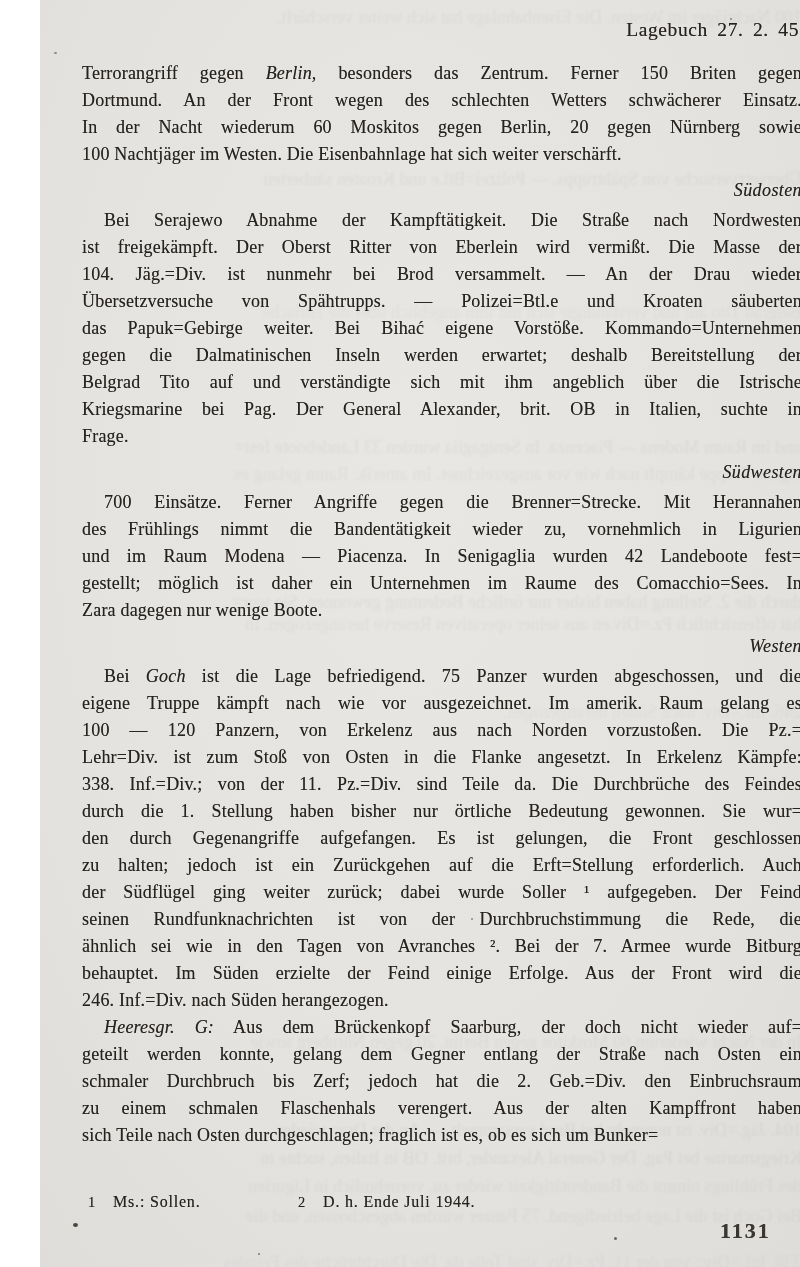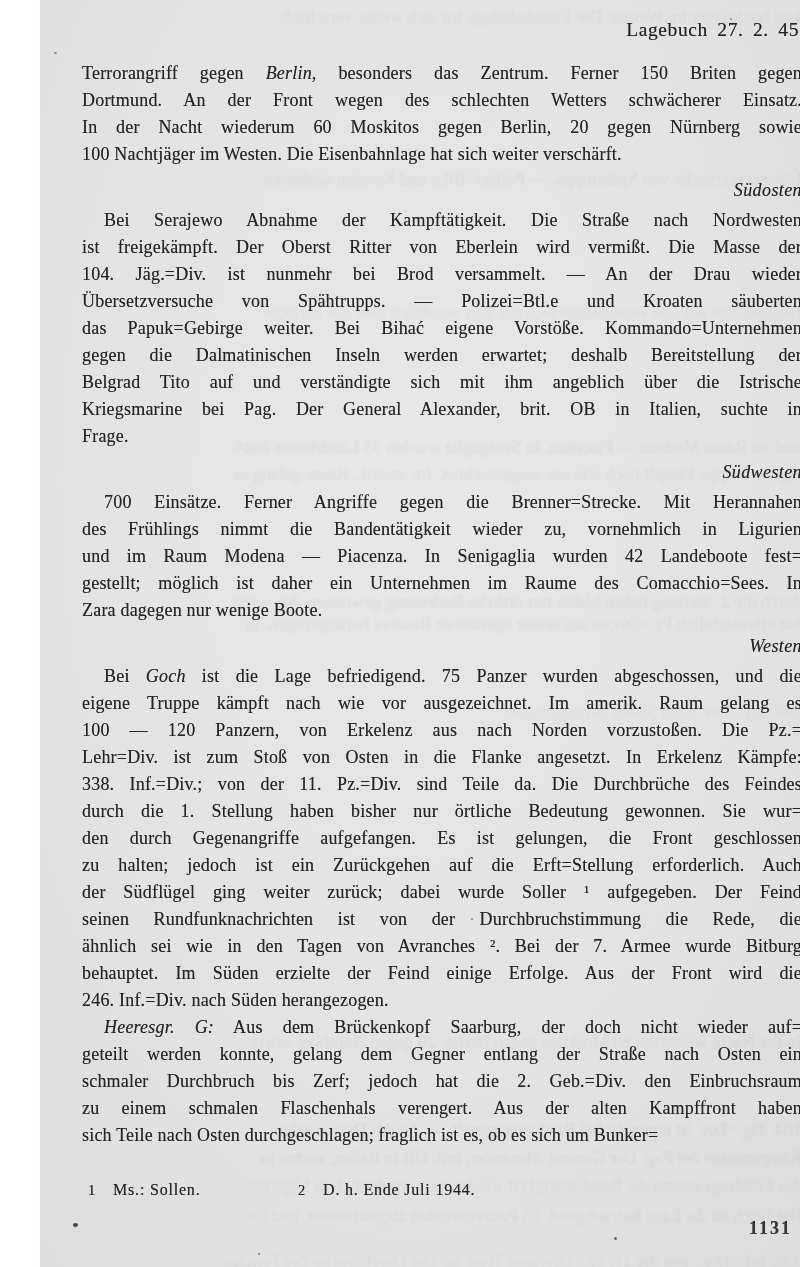--- a/index.html
+++ b/index.html
@@ -35,27 +35,27 @@
     font-style:italic;
     margin:9px 0 3px 0;
     text-align:right;
     letter-spacing:.4px;
   }
   .footnotes{
     position:absolute;top:1177px;left:48px;width:700px;height:24px;
     font-size:16px;letter-spacing:.8px;
     text-shadow:0 0 .4px rgba(38,35,31,.5);
   }
-  .footnote{position:absolute;top:4px;white-space:nowrap;}
+  .footnote{position:absolute;top:16px;white-space:nowrap;}
   .footnote .marker{display:inline-block;margin-right:17px;font-size:14.5px;}
   .fn-0{left:0;}
   .fn-1{left:210px;}
   .page-number{
-    position:absolute;top:1218px;left:709px;
-    font-size:18px;font-weight:bold;letter-spacing:2px;
+    position:absolute;top:1218px;left:680px;
+    font-size:22px;font-weight:bold;letter-spacing:2px;
     color:#3a3733;text-shadow:0 0 .6px rgba(38,35,31,.6);
   }
   .bleed{
     position:absolute;left:42px;width:720px;
     font-size:18px;line-height:27px;white-space:nowrap;overflow:hidden;
     transform:scaleX(-1);filter:blur(1.1px);
     color:#34343f;pointer-events:none;
   }
   .speck{position:absolute;border-radius:50%;pointer-events:none;}
 </style>

